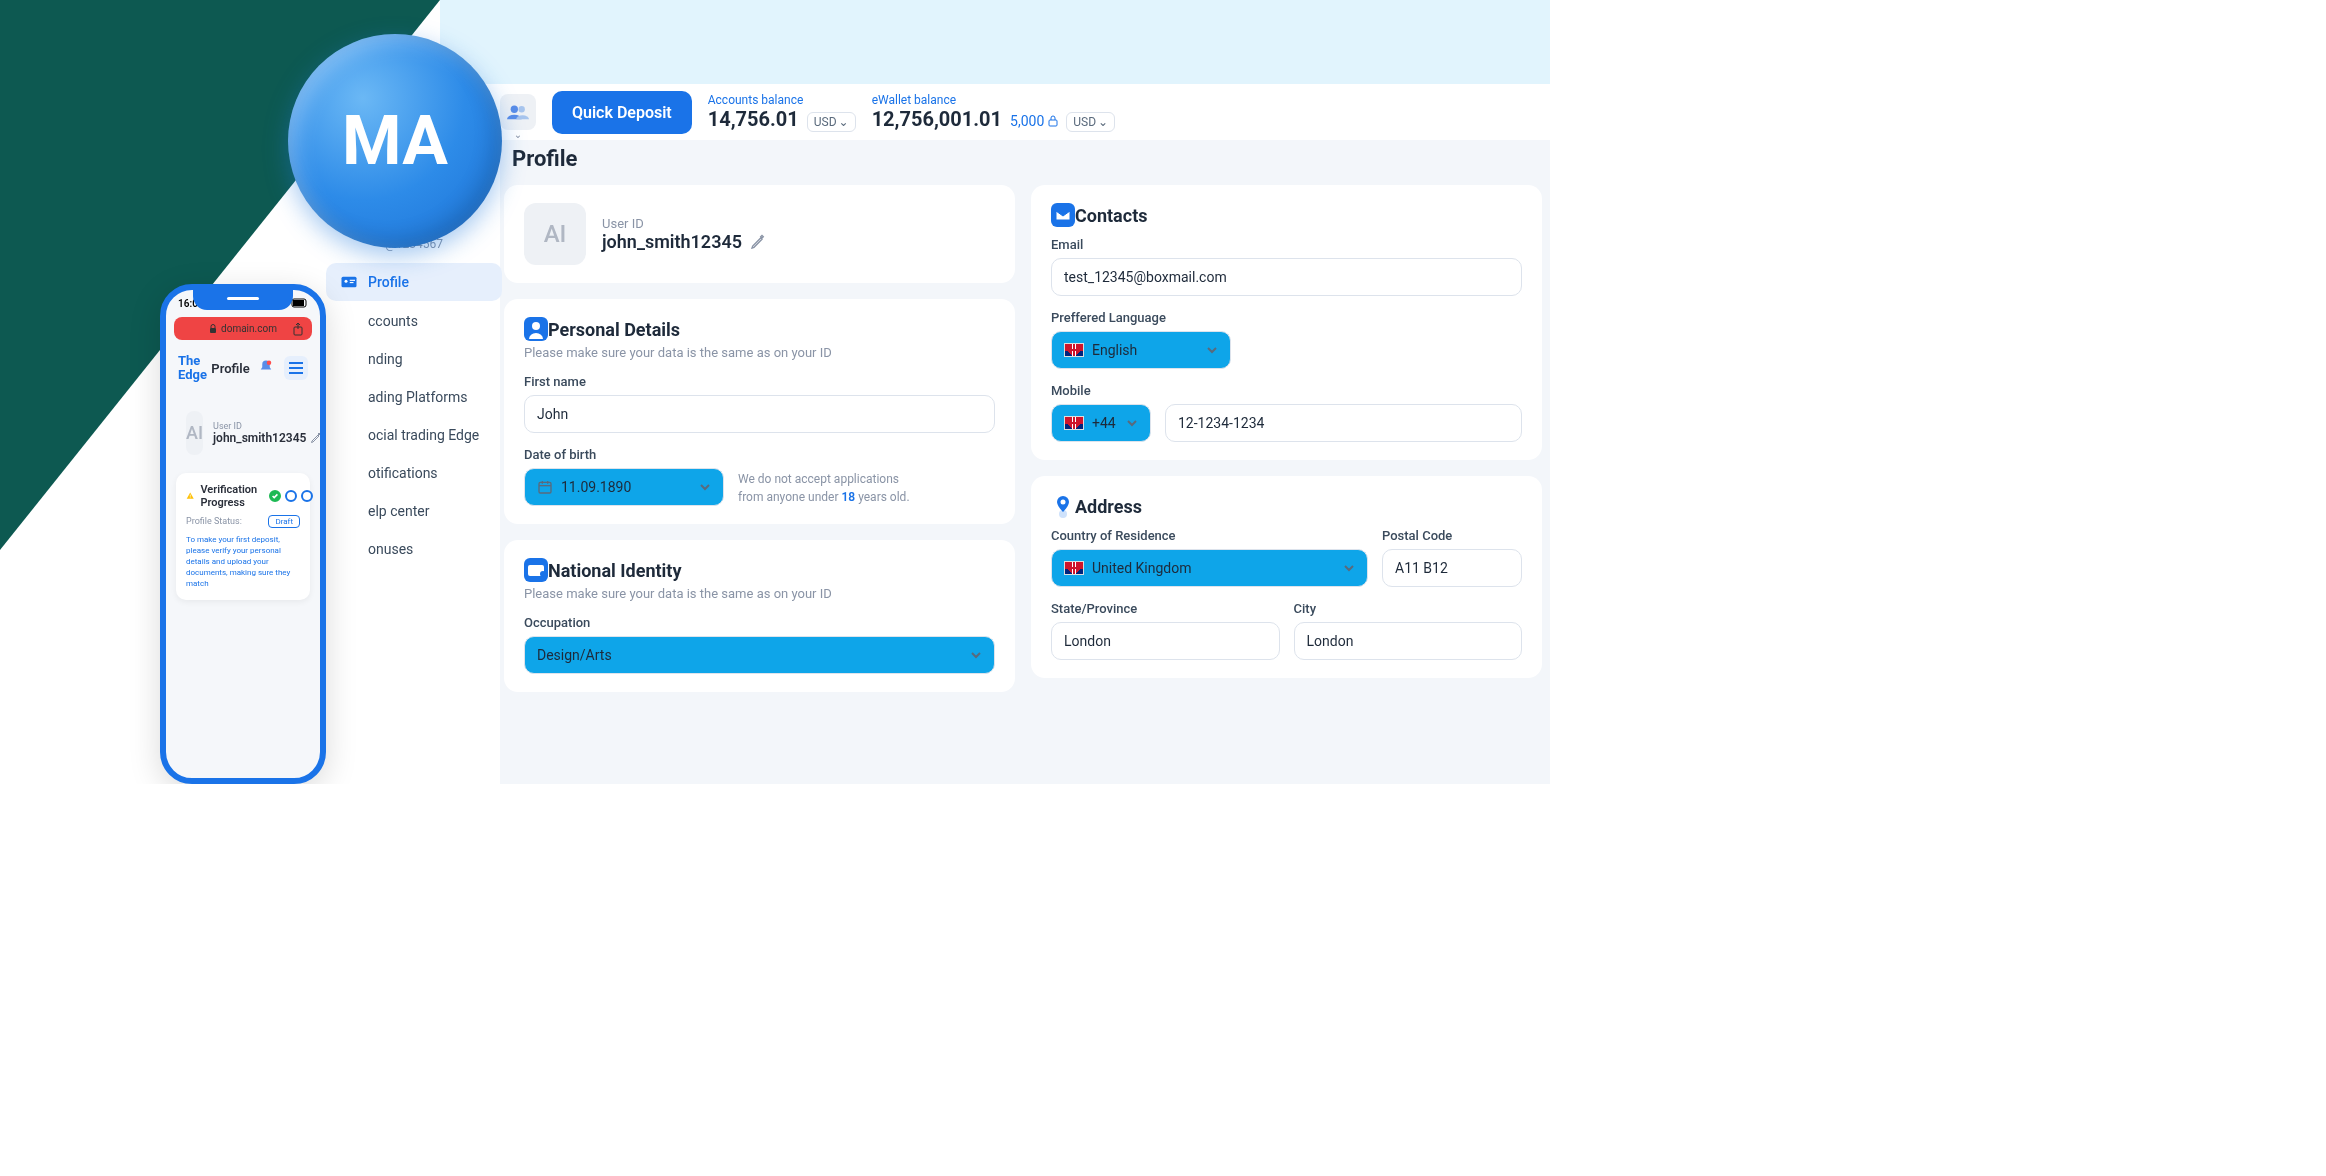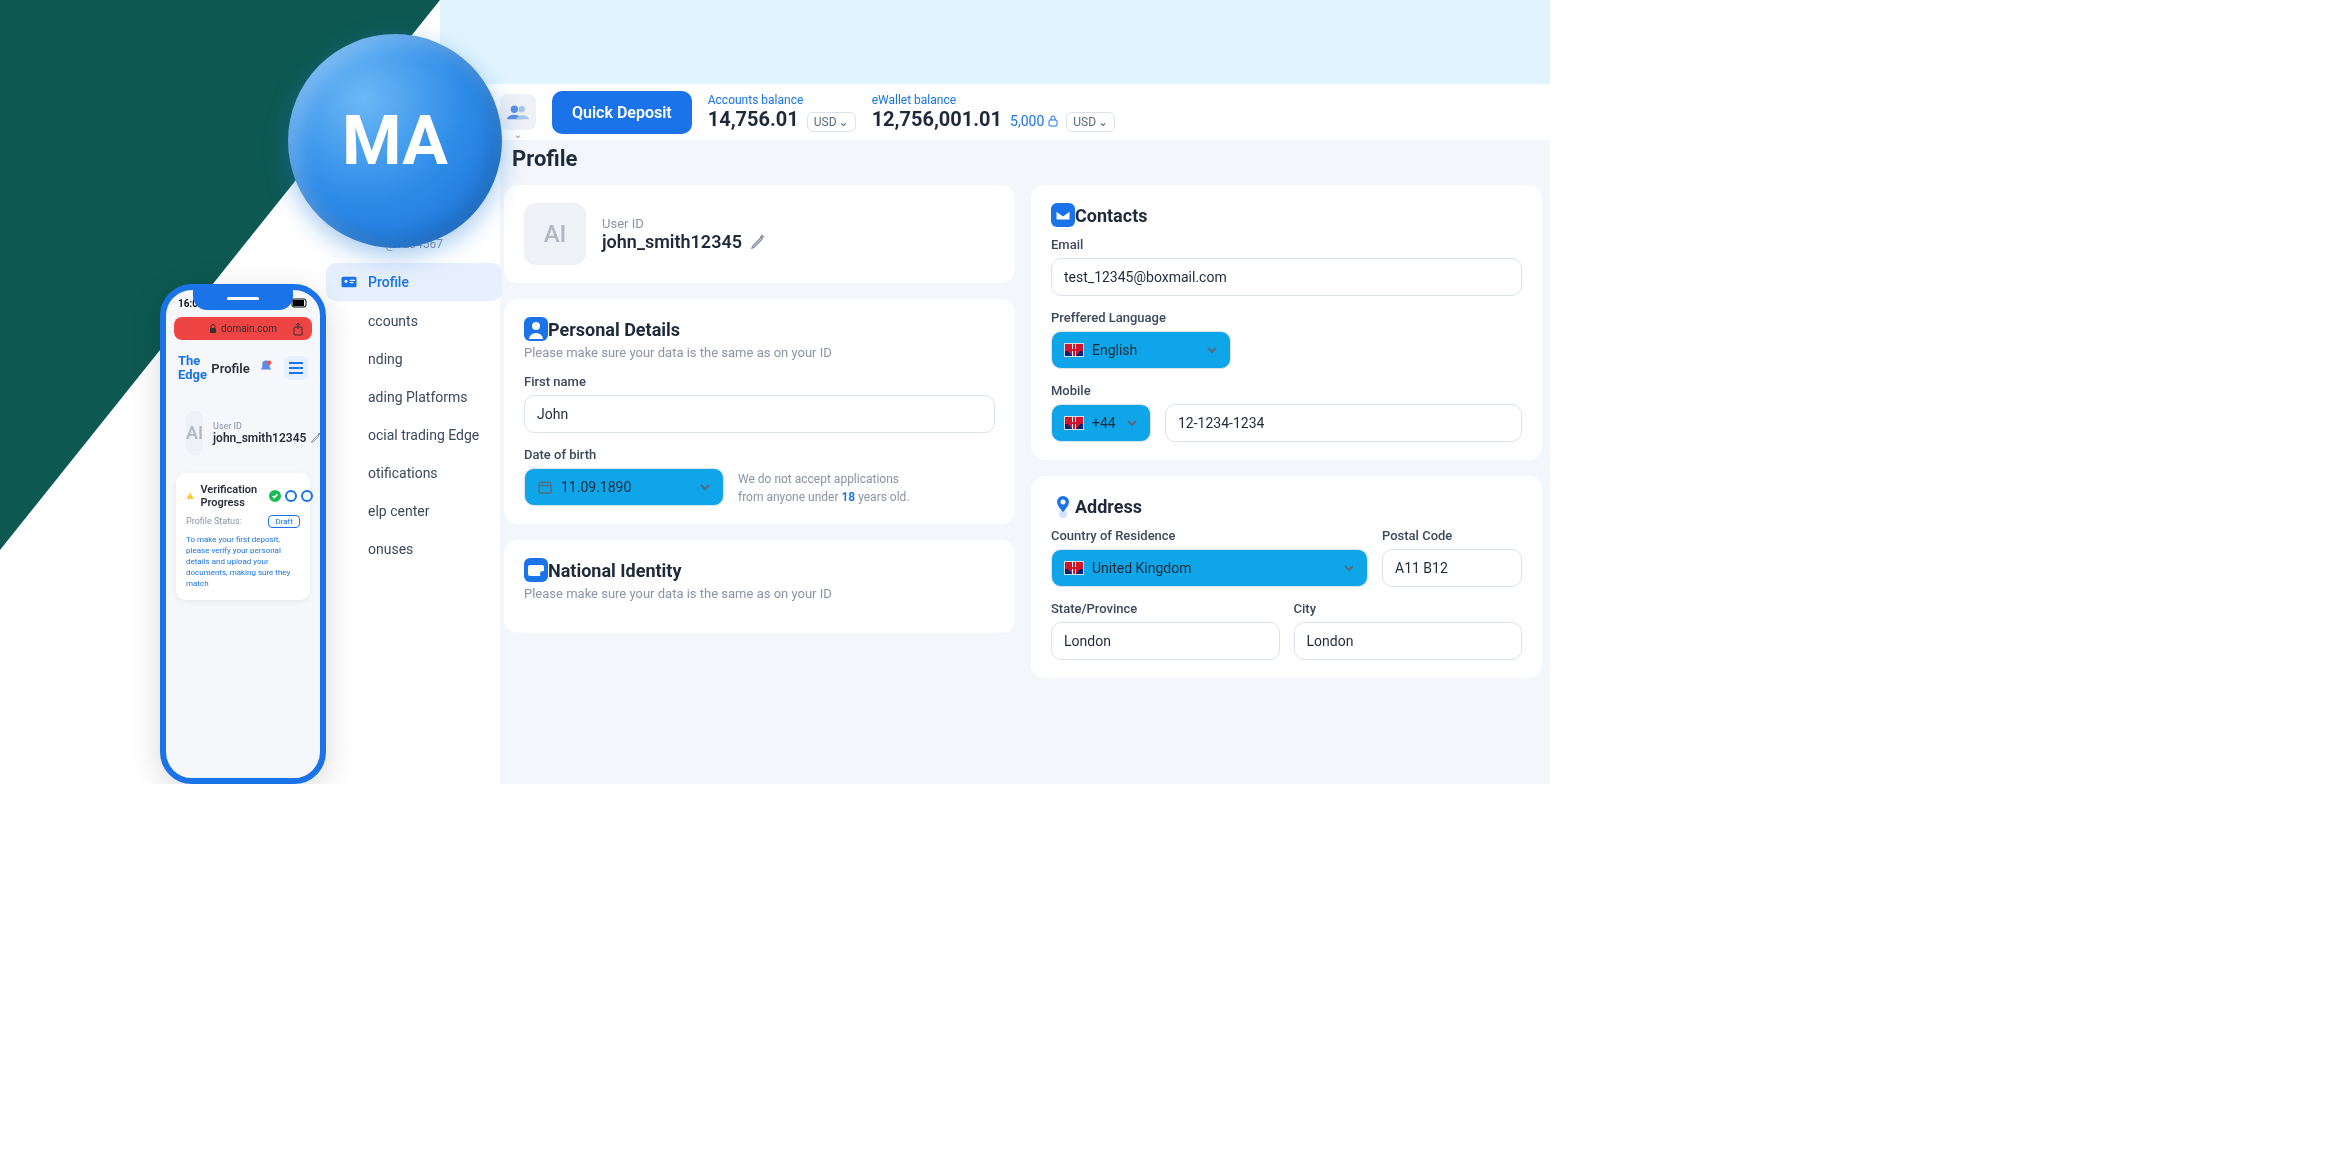--- a/index.html
+++ b/index.html
@@ -334,20 +334,29 @@
         <div class="section-header">
           <svg class="section-icon" viewBox="0 0 24 24">
               <rect width="24" height="24" rx="6" fill="#1a73e8"></rect>
               <rect x="4" y="7" width="16" height="11" rx="2" fill="#fff"></rect>
               <circle cx="19" cy="16" r="3" fill="#1a73e8"></circle>
             </svg>
           <span>National Identity</span>
         </div>
         <div class="section-hint">Please make sure your data is the same as on your ID</div>
         <div class="field-row">
+          <div class="field">
+            <span class="field-label">Occupation</span>
+            <div class="select-box">
+              <span>Design/Arts</span>
+              <svg class="chev-down" viewBox="0 0 12 12">
+                  <path d="M2 4 L6 8 L10 4" stroke="#5a6a7c" stroke-width="2" fill="none"></path>
+                </svg>
+            </div>
+          </div>
         </div>
       </div>
     </div>
 
     <div class="col-right">
 
       <div class="card">
         <div class="section-header">
           <svg class="section-icon" viewBox="0 0 24 24">
               <rect width="24" height="24" rx="6" fill="#1a73e8"></rect>

